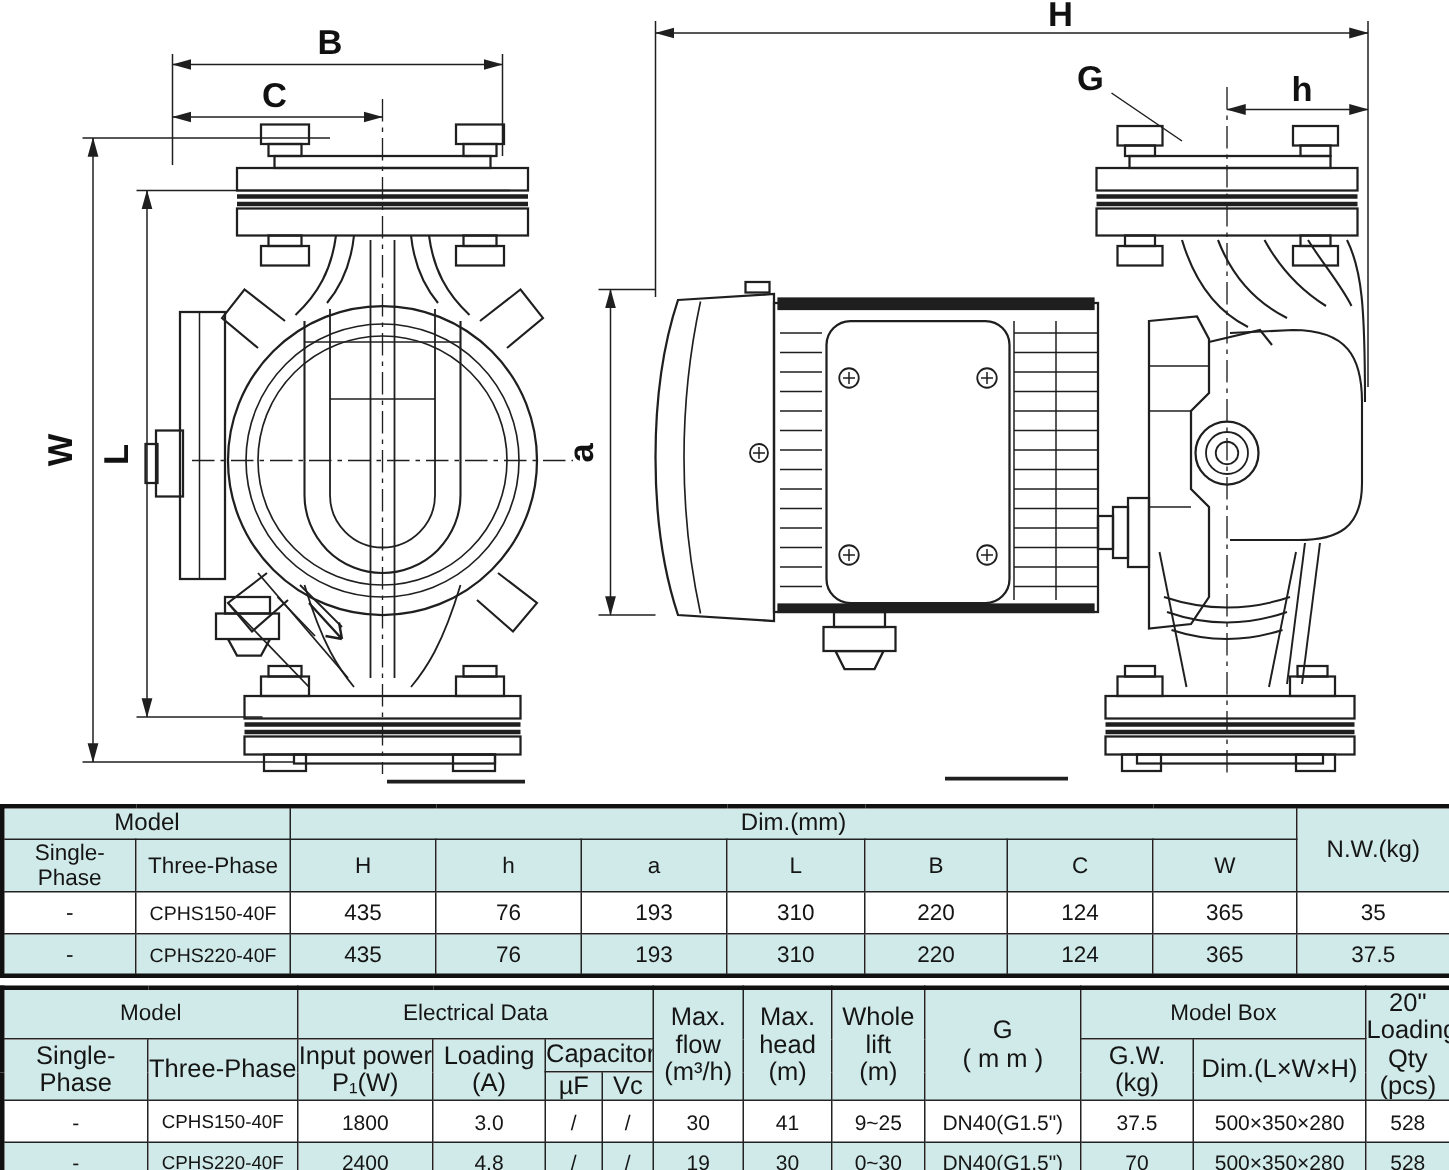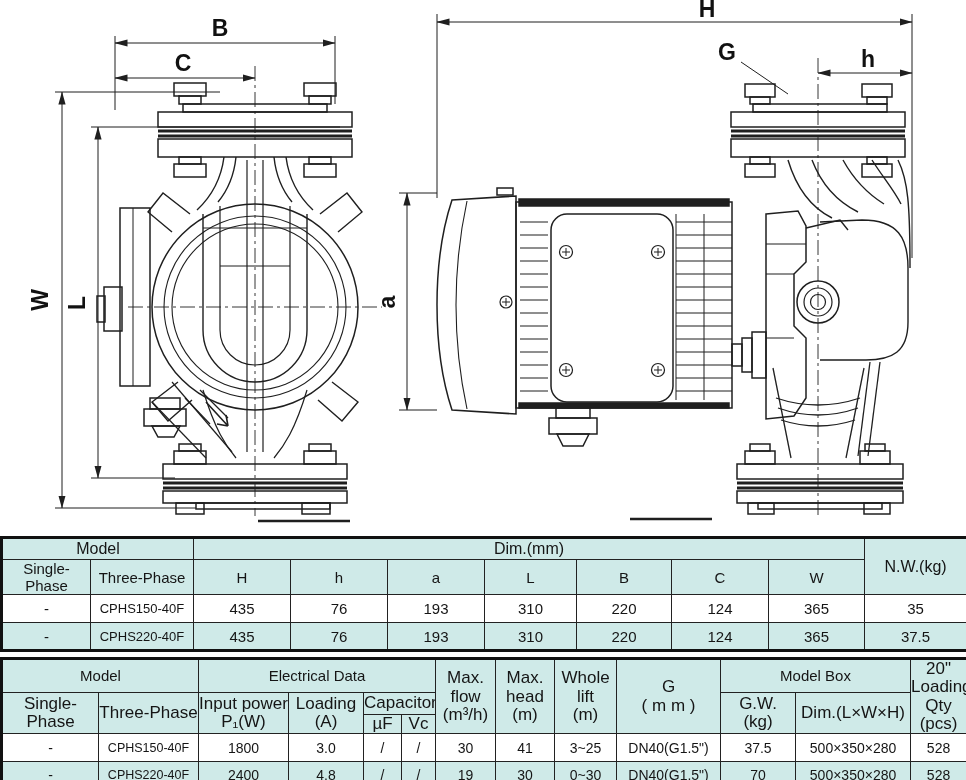--- a/index.html
+++ b/index.html
@@ -429,21 +429,21 @@
       </tr>
       <tr class="dr">
         <td class="white">-</td>
         <td class="white model-cell">CPHS150-40F</td>
         <td class="white">1800</td>
         <td class="white">3.0</td>
         <td class="white">/</td>
         <td class="white">/</td>
         <td class="white">30</td>
         <td class="white">41</td>
-        <td class="white">3~25</td>
+        <td class="white">9~25</td>
         <td class="white">DN40(G1.5")</td>
         <td class="white">37.5</td>
         <td class="white">500×350×280</td>
         <td class="white">528</td>
       </tr>
       <tr class="dr">
         <td class="teal">-</td>
         <td class="teal model-cell">CPHS220-40F</td>
         <td class="teal">2400</td>
         <td class="teal">4.8</td>

